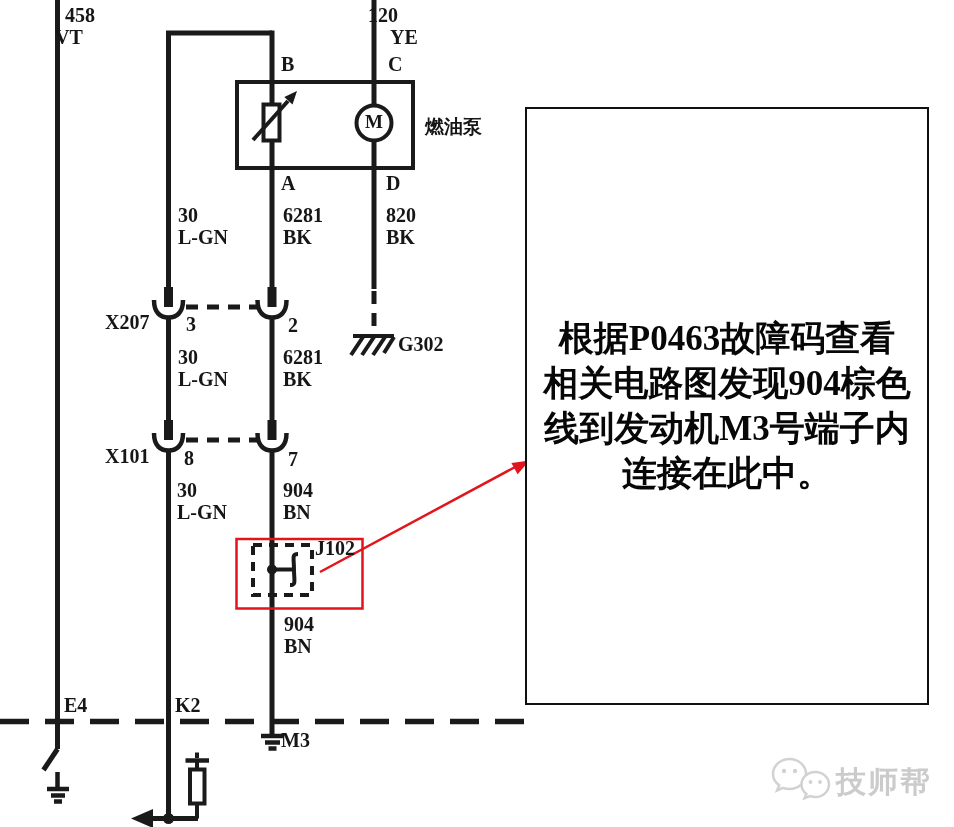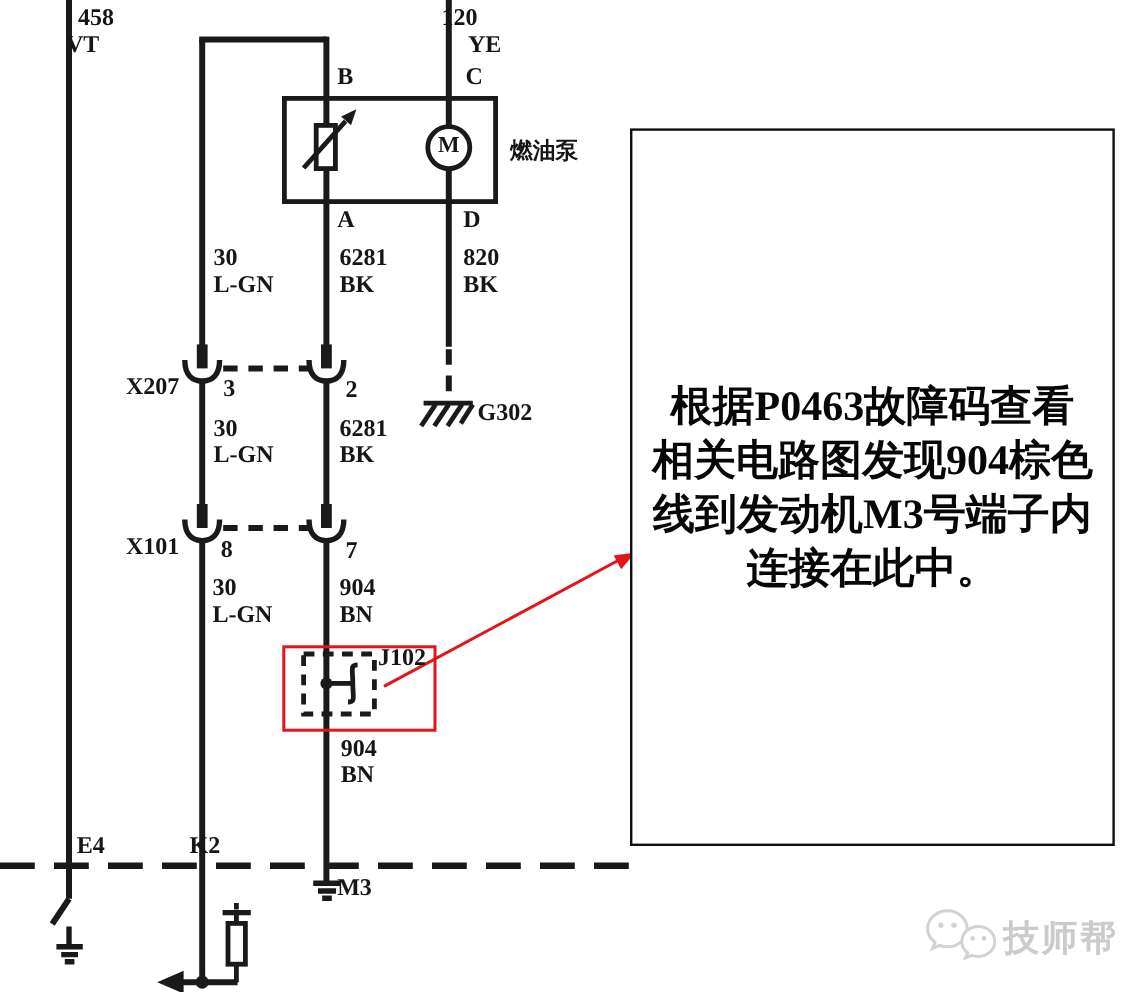--- a/index.html
+++ b/index.html
@@ -190,21 +190,21 @@
   <span class="lbl" style="left:177px;top:501px;">L-GN</span>
   <span class="lbl" style="left:283px;top:479px;">904</span>
   <span class="lbl" style="left:283px;top:501px;">BN</span>
 
   <span class="lbl" style="left:315px;top:537px;">J102</span>
 
   <span class="lbl" style="left:284px;top:613px;">904</span>
   <span class="lbl" style="left:284px;top:635px;">BN</span>
 
   <span class="lbl" style="left:64px;top:694px;">E4</span>
-  <span class="lbl" style="left:158px;top:694px;">K2</span>
+  <span class="lbl" style="left:175px;top:694px;">K2</span>
   <span class="lbl" style="left:281px;top:694px;margin-top:35px;">M3</span>
 
   <div class="note-box">
     <div class="note-line">根据P0463故障码查看</div>
     <div class="note-line">相关电路图发现904棕色</div>
     <div class="note-line">线到发动机M3号端子内</div>
     <div class="note-line">连接在此中。</div>
   </div>
 
   <div class="watermark">

